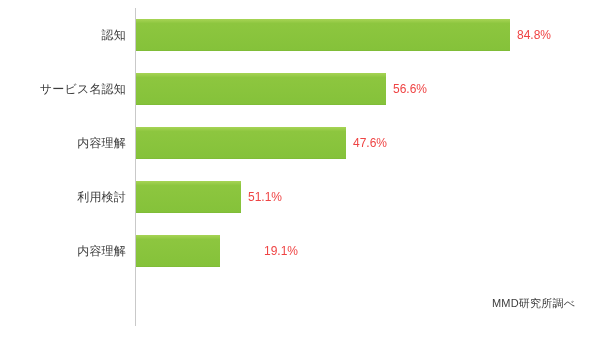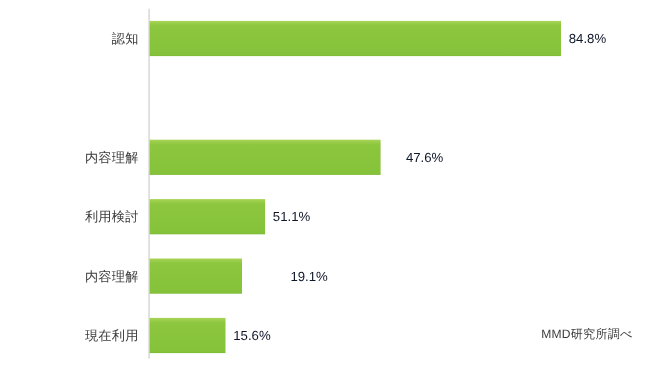--- a/index.html
+++ b/index.html
@@ -81,21 +81,21 @@
     box-sizing: border-box;
   }
 
   .value-label {
     position: absolute;
     top: 11px;
     height: 32px;
     line-height: 32px;
     white-space: nowrap;
     font-size: 12px;
-    color: #0f172a;
+    color: #ef4444;
     padding-left: 7px;
   }
 
   
   .source-note {
     position: absolute;
     left: 452px;
     top: 296px;
     font-size: 11px;
     color: #3c3c3c;
@@ -113,49 +113,49 @@
     <div class="axis-line"></div>
 
     <div class="bar-row" style="top:8px;">
       <div class="cat-label">認知</div>
       <div class="bar-track">
         <div class="bar" style="width:374px;"></div>
         <div class="value-label" style="left:374px;">84.8%</div>
       </div>
     </div>
 
+    <div class="bar-row" style="top:62px;">
+      <div class="cat-label">サービス名認知</div>
+      <div class="bar-track">
+        <div class="bar" style="width:250px;"></div>
+        <div class="value-label" style="left:250px;">56.6%</div>
+      </div>
+    </div>
 
     <div class="bar-row" style="top:116px;">
       <div class="cat-label">内容理解</div>
       <div class="bar-track">
         <div class="bar" style="width:210px;"></div>
-        <div class="value-label" style="left:210px;margin-left:16px;">47.6%</div>
+        <div class="value-label" style="left:210px;">47.6%</div>
       </div>
     </div>
 
     <div class="bar-row" style="top:170px;">
       <div class="cat-label">利用検討</div>
       <div class="bar-track">
         <div class="bar" style="width:105px;"></div>
         <div class="value-label" style="left:105px;">51.1%</div>
       </div>
     </div>
 
     <div class="bar-row" style="top:224px;">
       <div class="cat-label">内容理解</div>
       <div class="bar-track">
         <div class="bar" style="width:84px;"></div>
         <div class="value-label" style="left:76px;margin-left:45px;">19.1%</div>
       </div>
     </div>
 
-    <div class="bar-row" style="top:278px;">
-      <div class="cat-label">現在利用</div>
-      <div class="bar-track">
-        <div class="bar" style="width:69px;"></div>
-        <div class="value-label" style="left:69px;">15.6%</div>
-      </div>
-    </div>
 
     <div class="source-note">MMD研究所調べ</div>
 
   </div>
 </div>
 
 </body></html>

